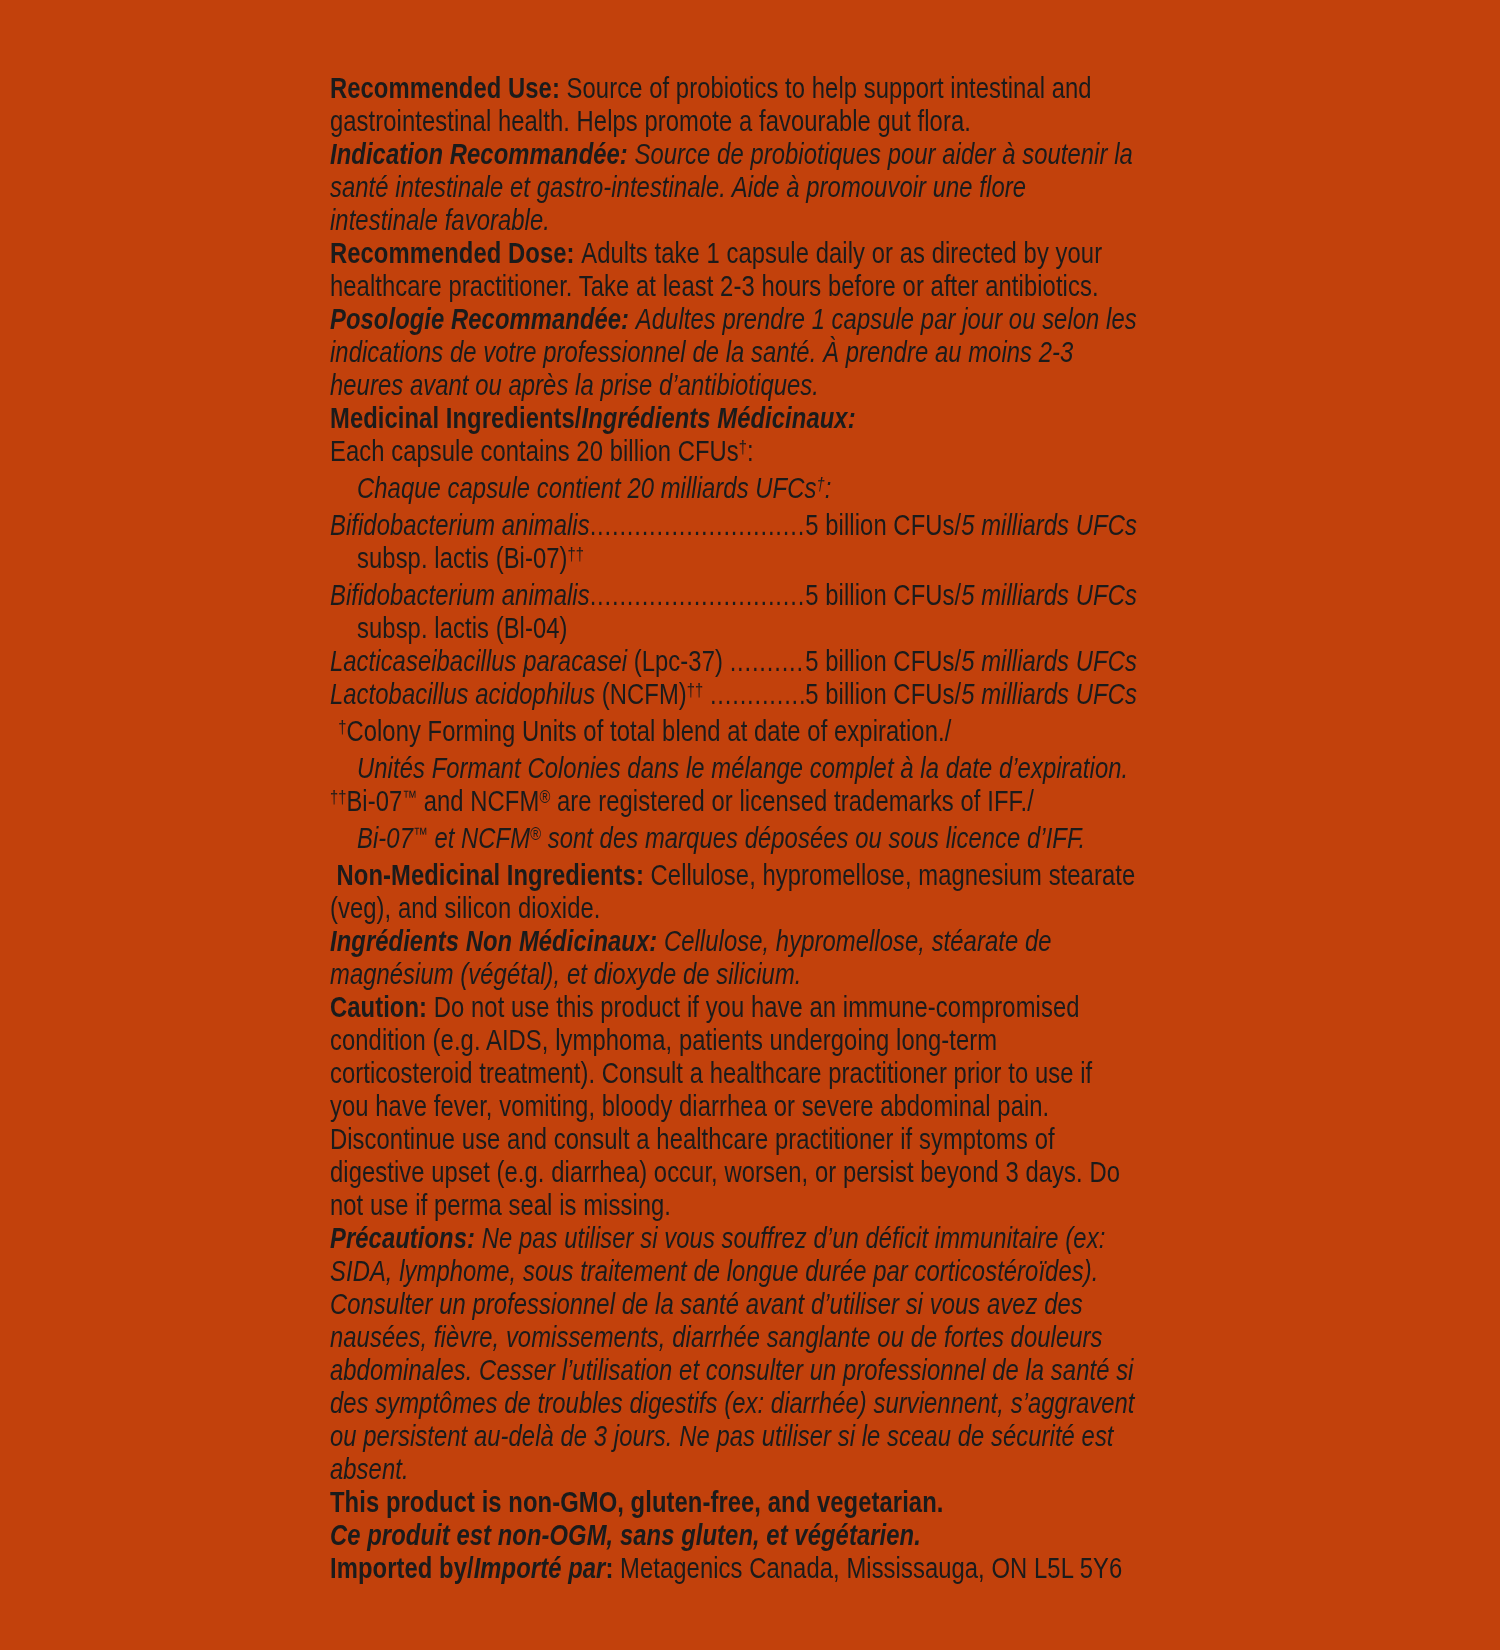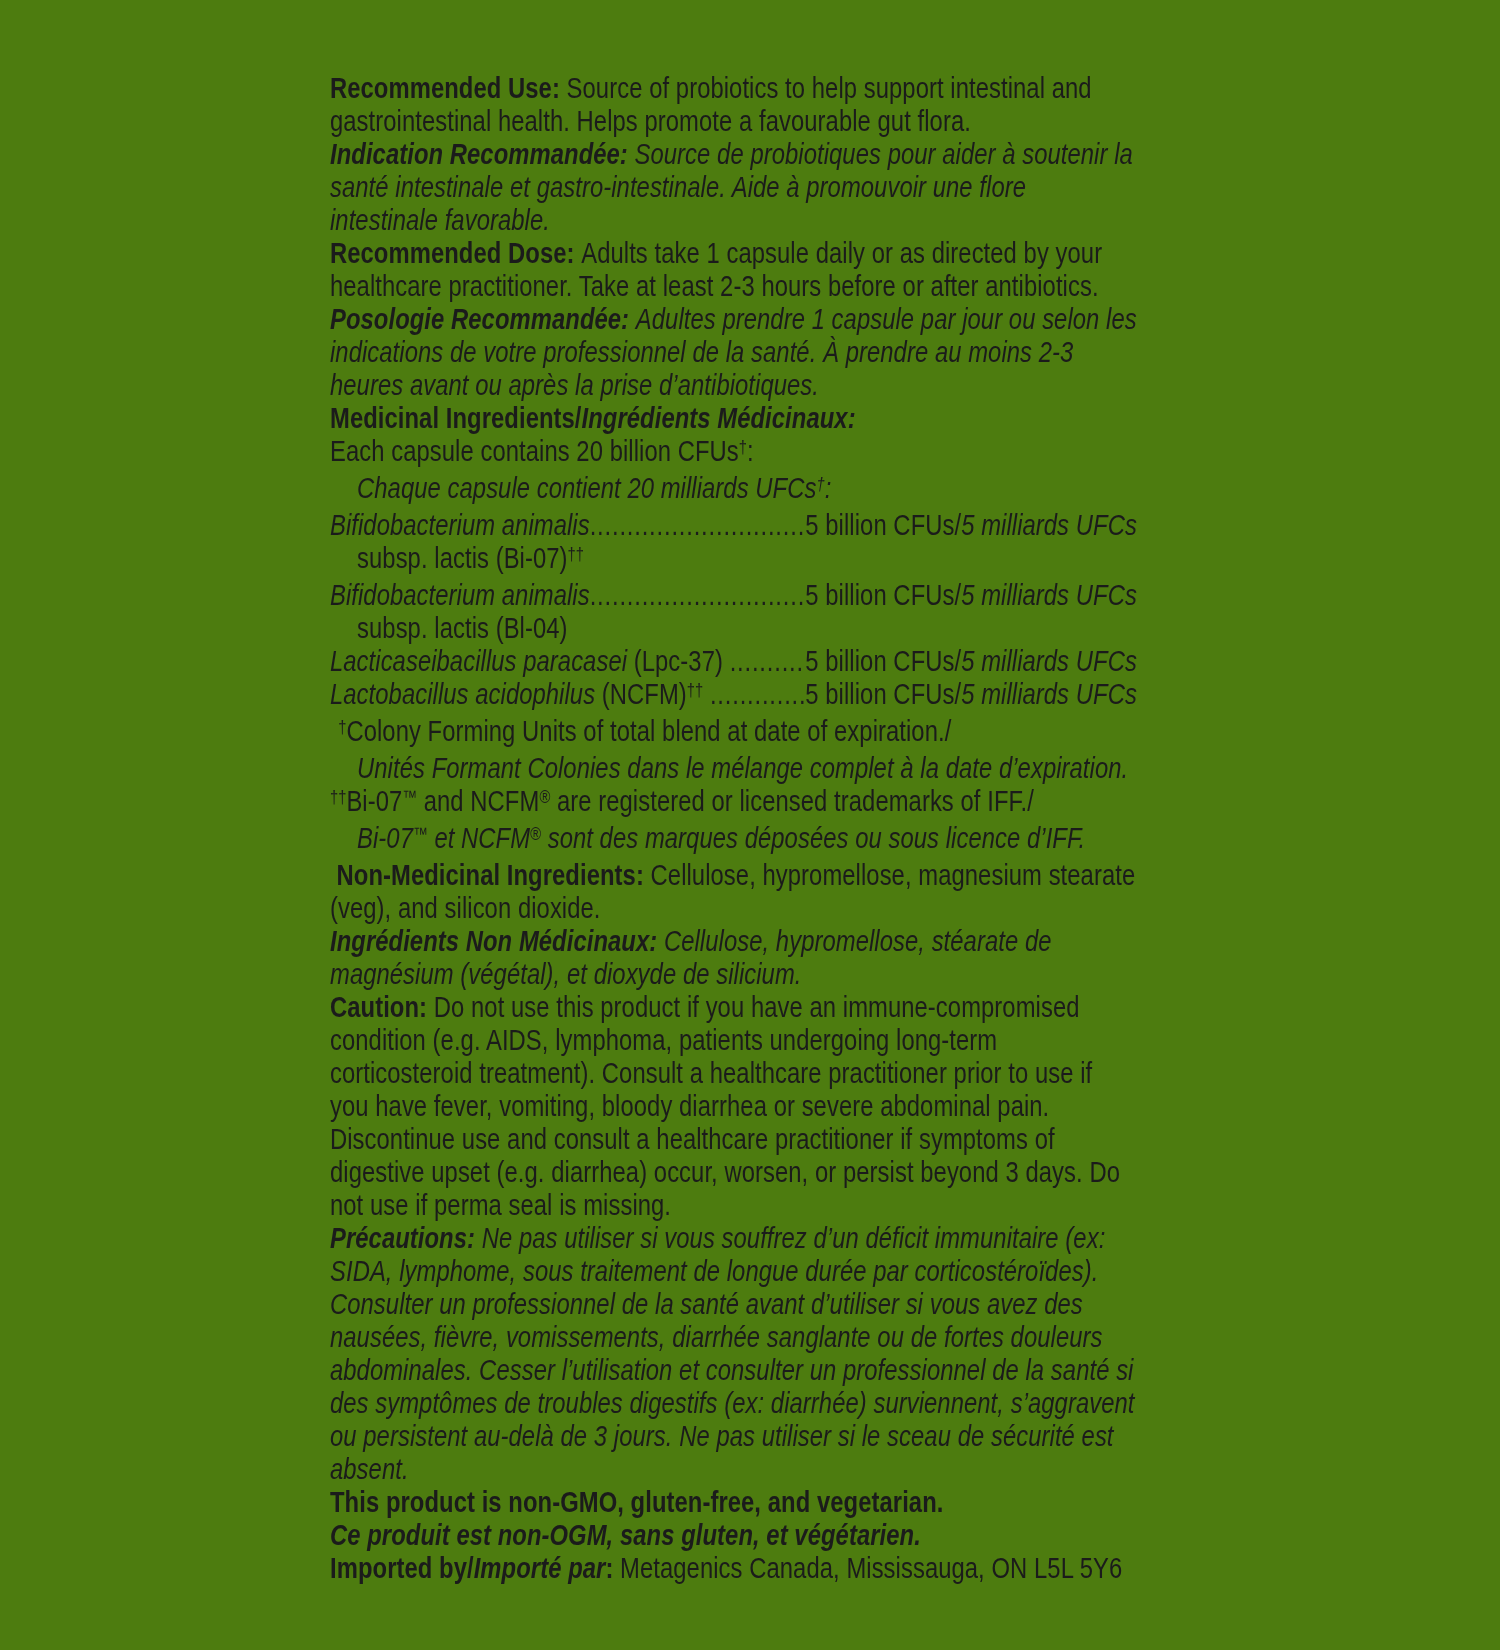--- a/index.html
+++ b/index.html
@@ -4,21 +4,21 @@
 <style>
   html,body{
     margin:0; padding:0;
     width:1500px; height:1650px;
     background:#ffffff;
     font-family:"Liberation Sans", sans-serif;
   }
   .page{
     position:relative;
     width:1500px; height:1650px;
-    background:#4d7c0f;
+    background:#c2410c;
     overflow:hidden;
   }
   .label-text{
     position:absolute;
     left:330px; top:72px;
     width:984px;
     transform:scaleX(0.82);
     transform-origin:0 0;
     font-size:29px;
     line-height:33px;

